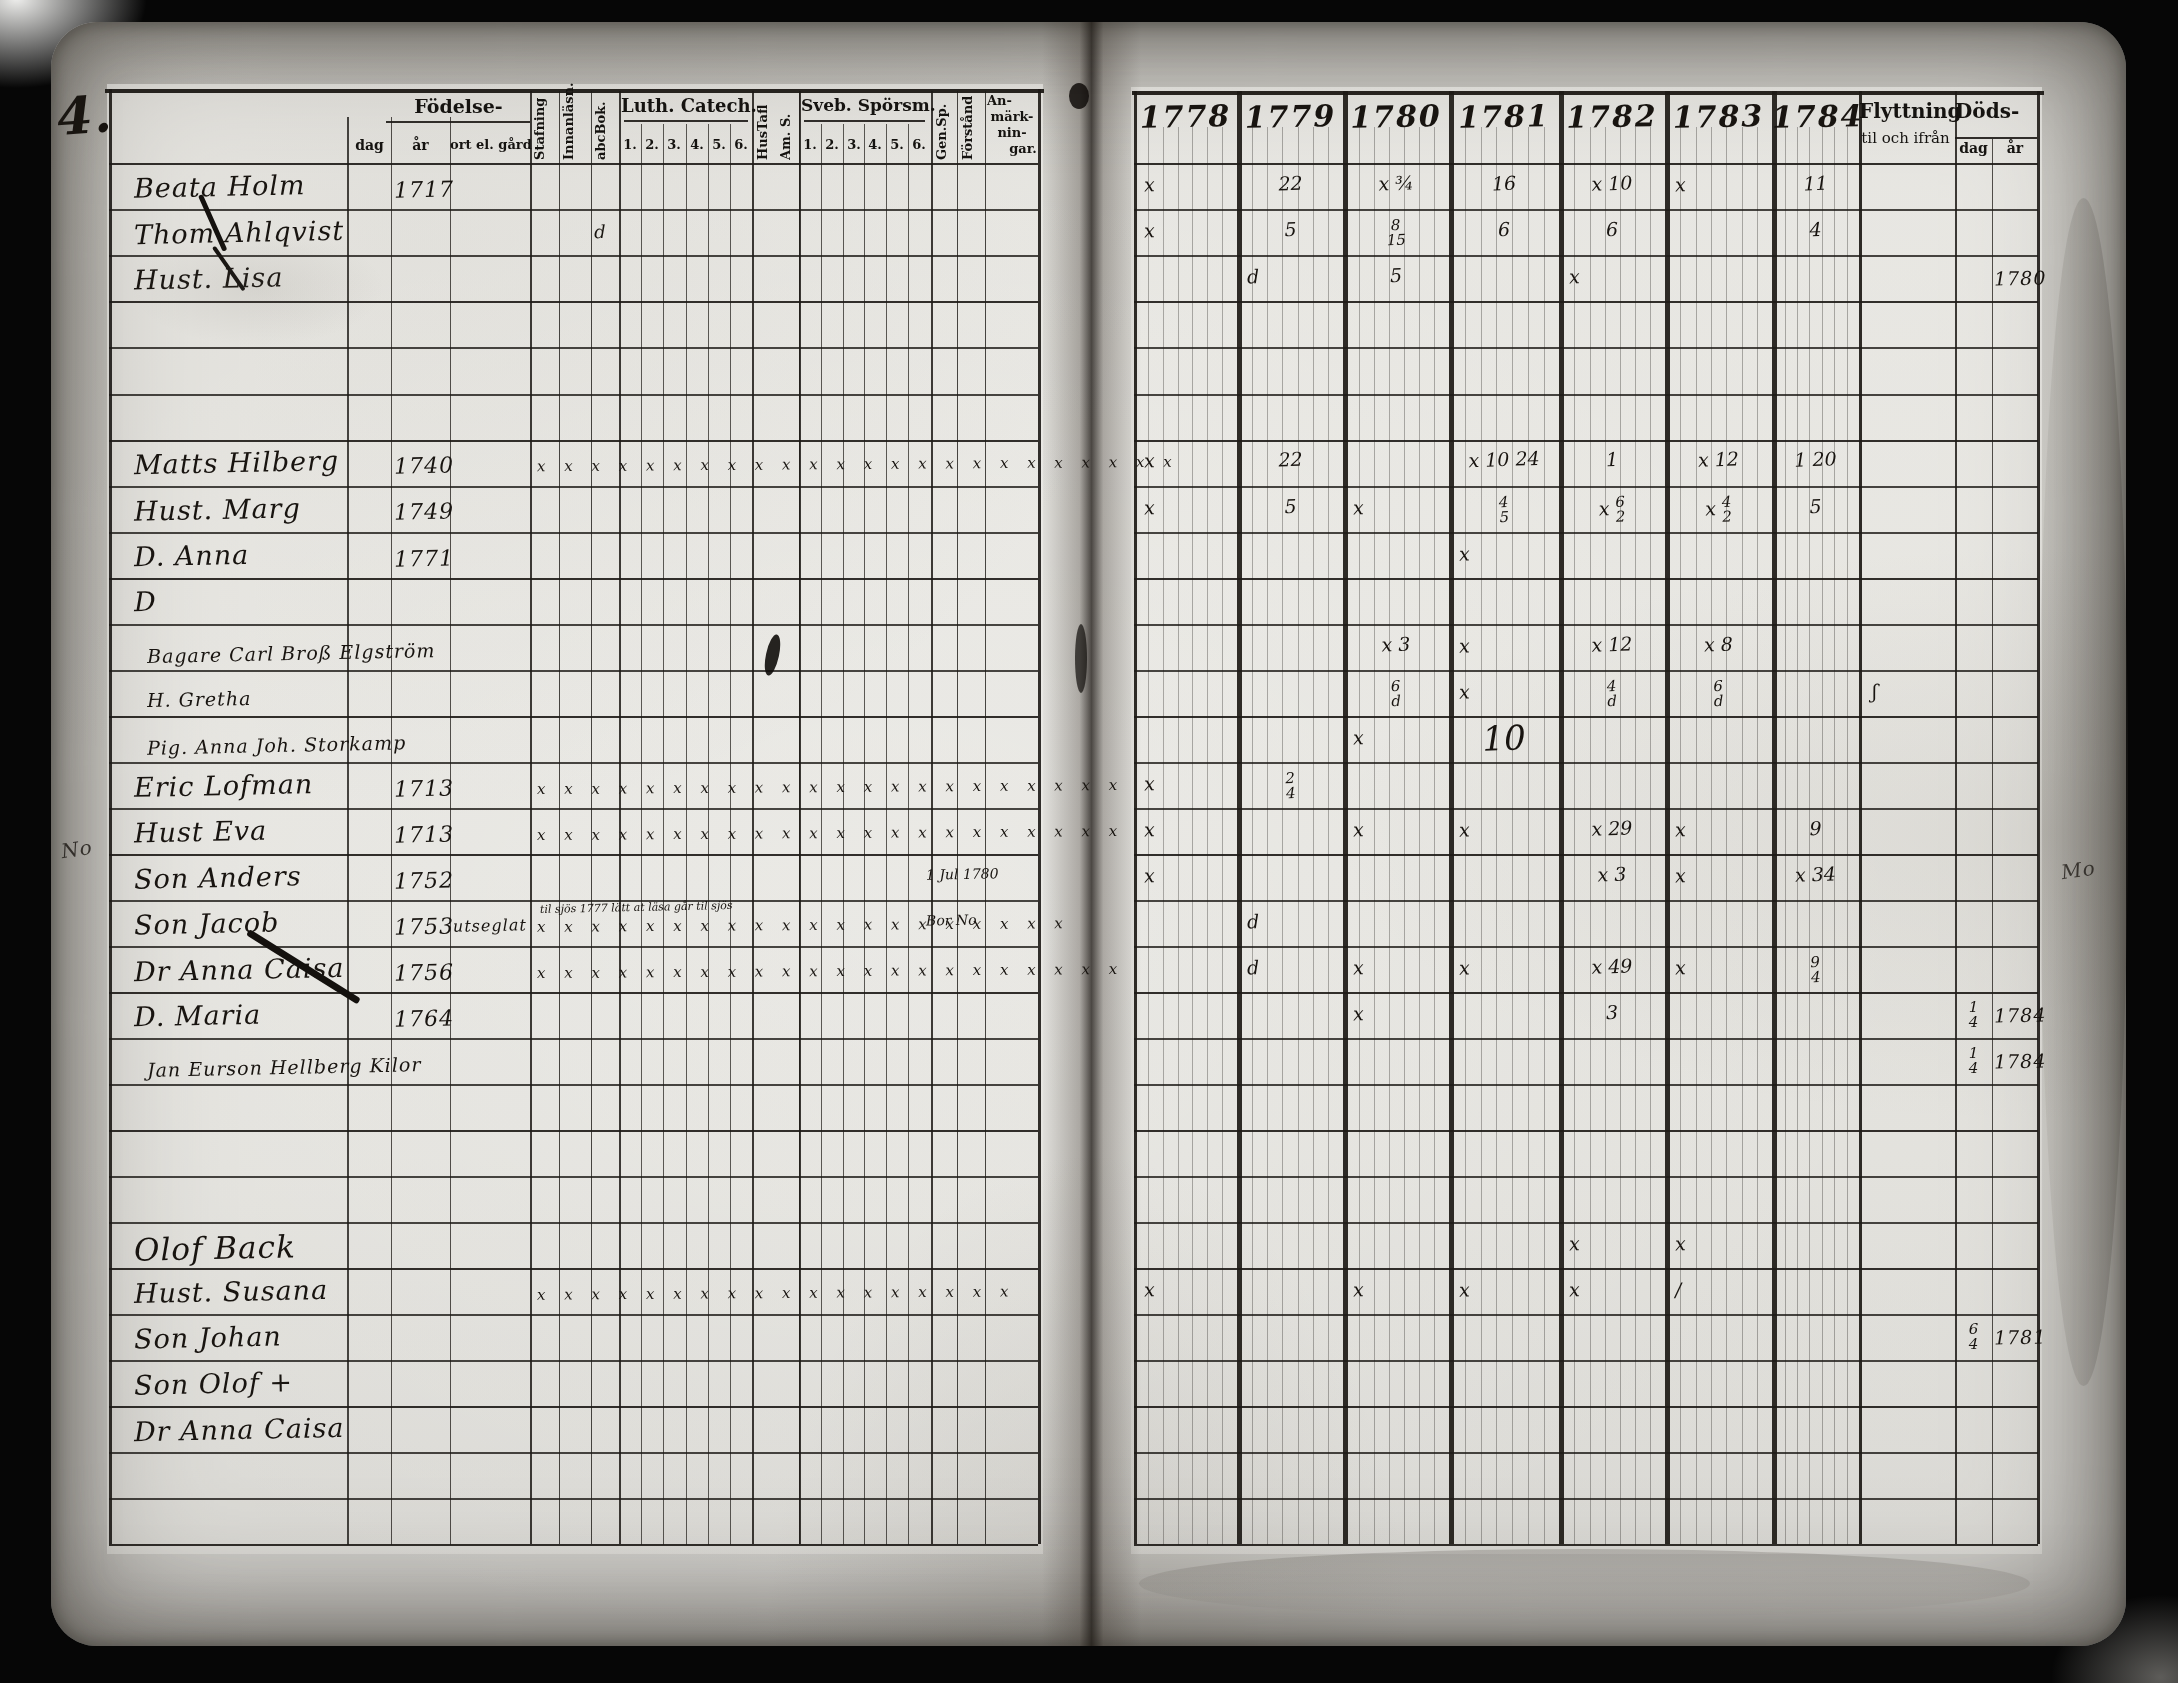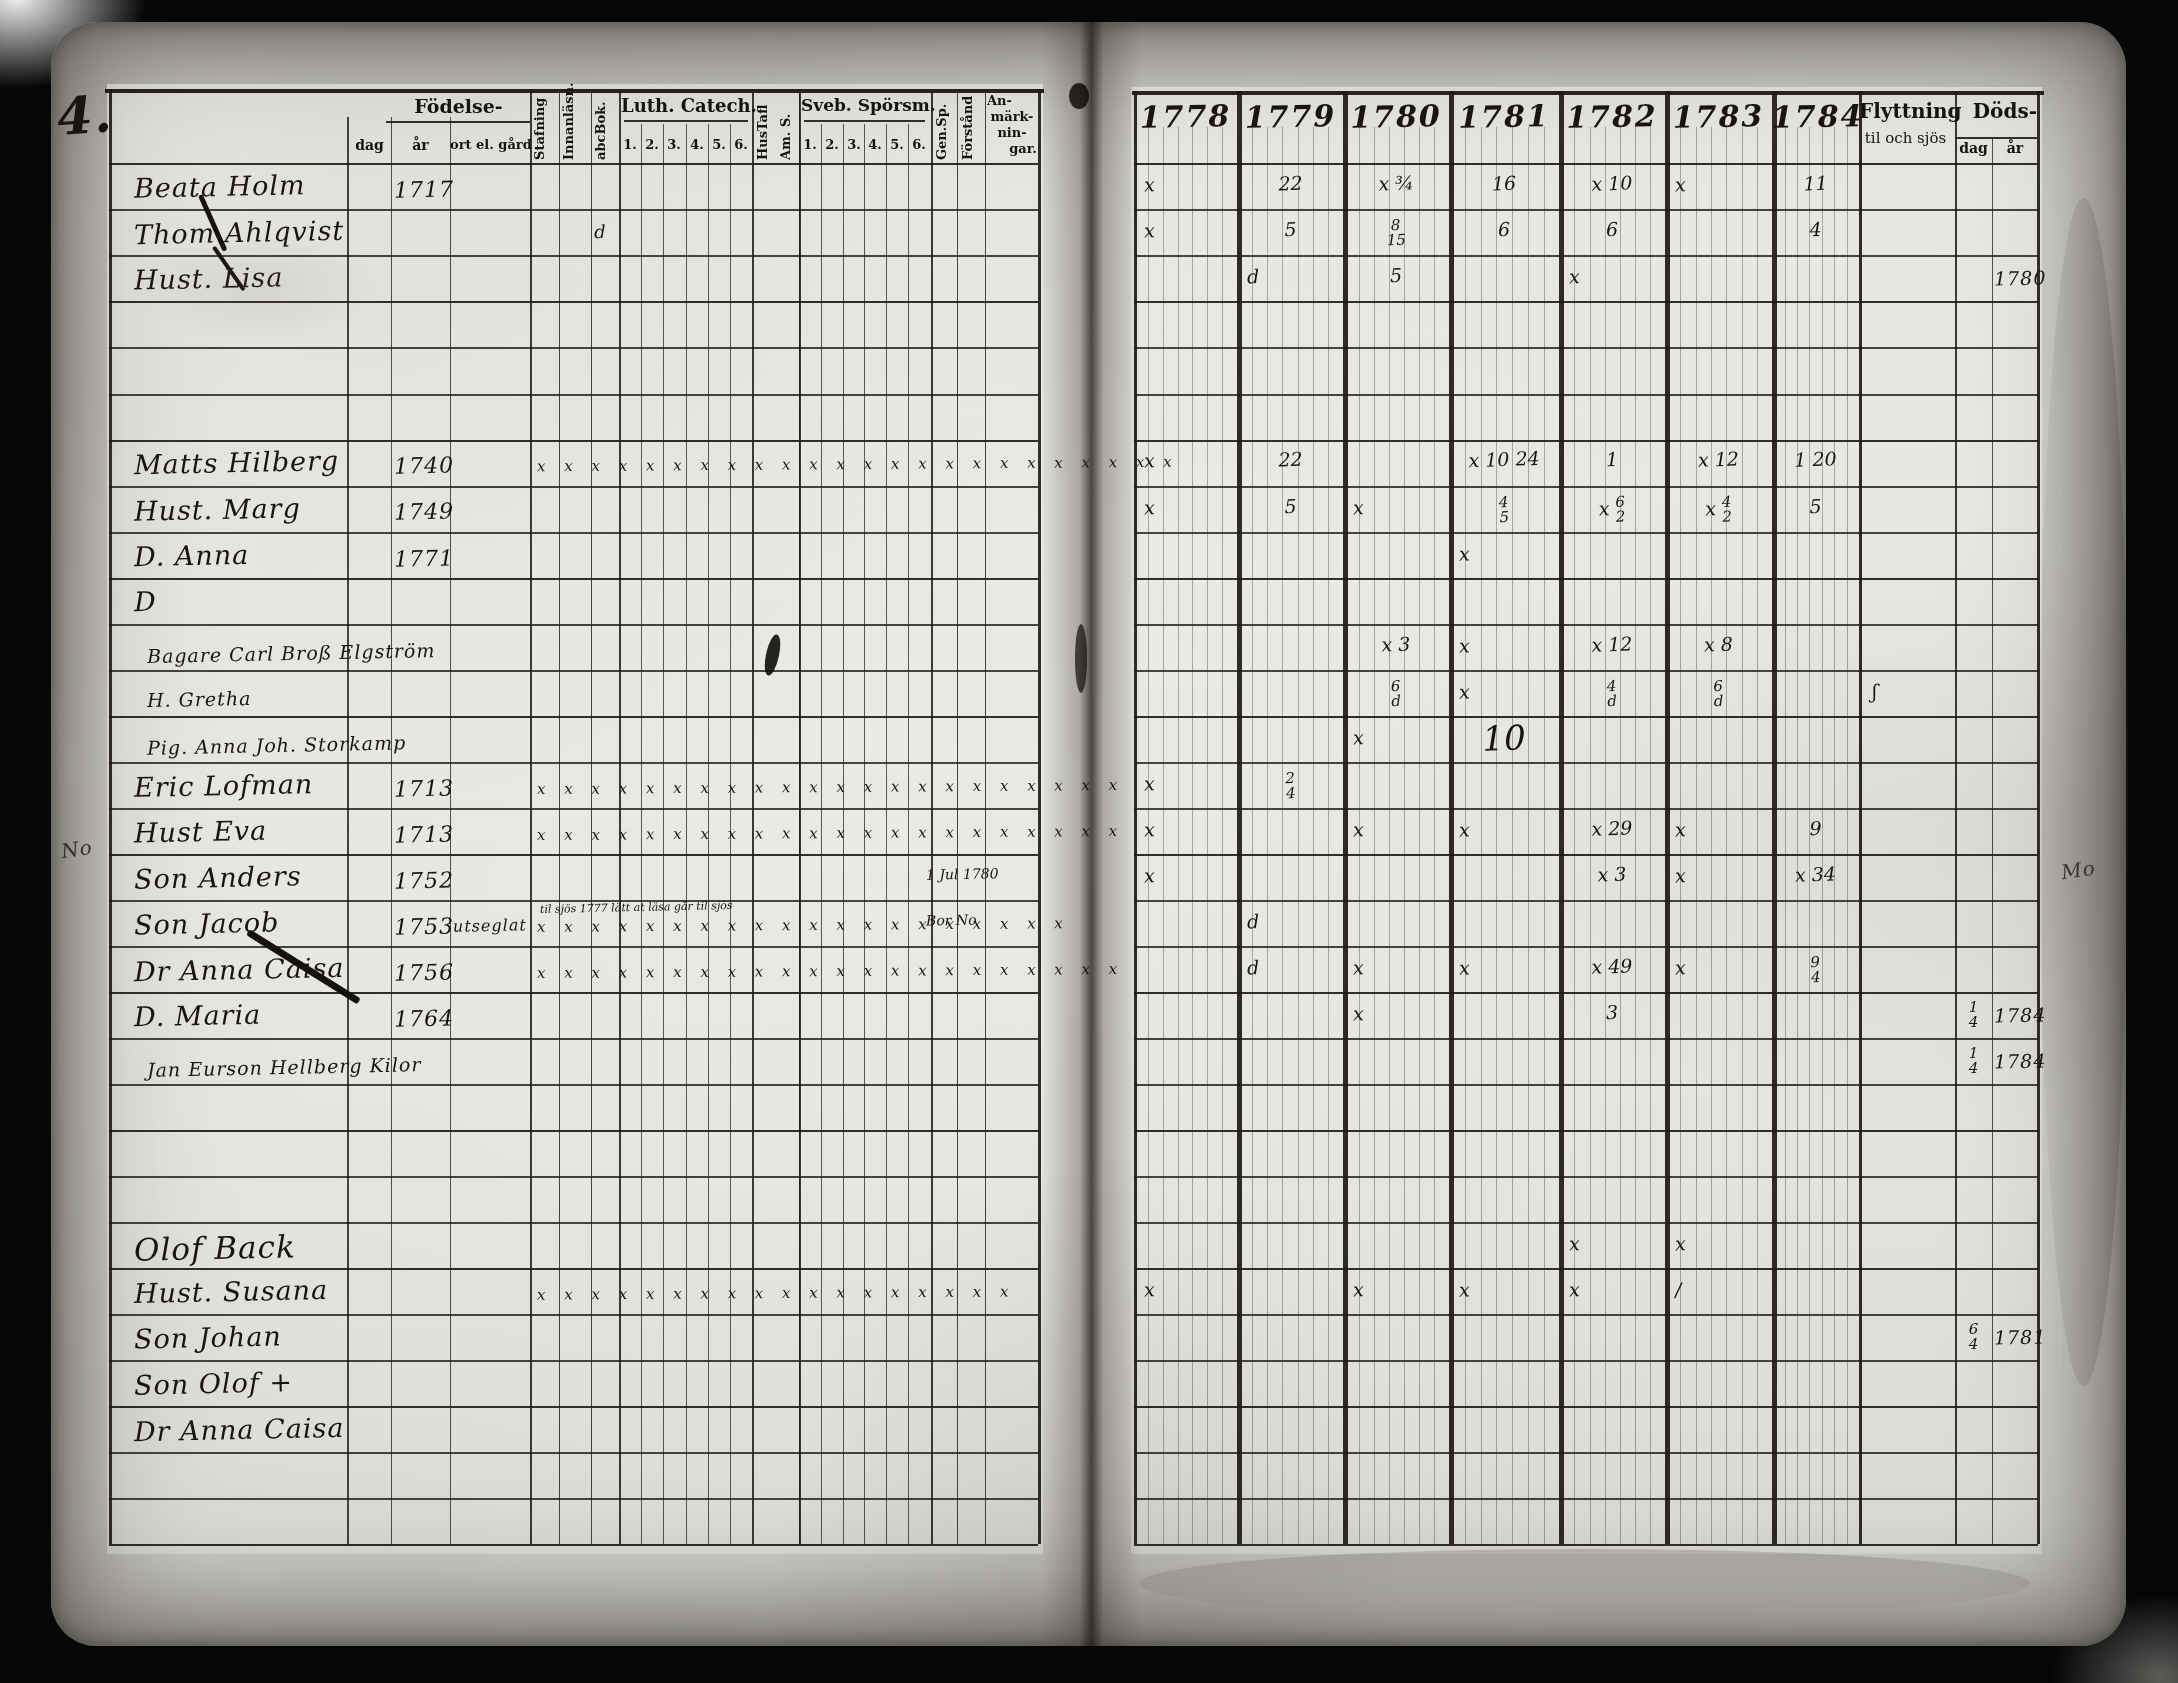--- a/index.html
+++ b/index.html
@@ -269,22 +269,22 @@
       <div class="vline" style="left: 1992px; top: 139px; width: 1.4px; height: 1406px; opacity: 0.75;"></div>
       <div class="vline" style="left: 2037px; top: 91px; width: 2.5px; height: 1453px; opacity: 0.9;"></div>
       <div class="hw" style="left: 1134px; top: 99px; width: 103px; text-align: center; font-size: 30px; font-weight: bold; letter-spacing: 2px; transform: rotate(-1deg);">1778</div>
       <div class="hw" style="left: 1237px; top: 99px; width: 107px; text-align: center; font-size: 30px; font-weight: bold; letter-spacing: 2px; transform: rotate(-1deg);">1779</div>
       <div class="hw" style="left: 1343px; top: 99px; width: 106px; text-align: center; font-size: 30px; font-weight: bold; letter-spacing: 2px; transform: rotate(-1deg);">1780</div>
       <div class="hw" style="left: 1449px; top: 99px; width: 110px; text-align: center; font-size: 30px; font-weight: bold; letter-spacing: 2px; transform: rotate(-1deg);">1781</div>
       <div class="hw" style="left: 1559px; top: 99px; width: 106px; text-align: center; font-size: 30px; font-weight: bold; letter-spacing: 2px; transform: rotate(-1deg);">1782</div>
       <div class="hw" style="left: 1665px; top: 99px; width: 107px; text-align: center; font-size: 30px; font-weight: bold; letter-spacing: 2px; transform: rotate(-1deg);">1783</div>
       <div class="hw" style="left: 1772px; top: 99px; width: 87px; text-align: center; font-size: 30px; font-weight: bold; letter-spacing: 2px; transform: rotate(-1deg);">1784</div>
       <div class="print" style="left: 1859px; top: 99px; width: 93px; text-align: center; font-size: 20px; font-weight: bold;">Flyttning</div>
-      <div class="print" style="left: 1859px; top: 129px; width: 93px; text-align: center; font-size: 15px;">til och sjös</div>
-      <div class="print" style="left: 1955px; top: 99px; width: 82px; text-align: right; font-size: 20px; font-weight: bold;">Döds-</div>
+      <div class="print" style="left: 1859px; top: 129px; width: 93px; text-align: center; font-size: 15px;">til och ifrån</div>
+      <div class="print" style="left: 1955px; top: 99px; width: 82px; text-align: left; font-size: 20px; font-weight: bold;">Döds-</div>
       <div class="hline" style="left: 1955px; top: 137px; width: 82px; height: 1.8px; opacity: 0.9;"></div>
       <div class="print" style="left: 1955px; top: 140px; width: 37px; text-align: center; font-size: 14px; font-weight: bold;">dag</div>
       <div class="print" style="left: 1992px; top: 140px; width: 46px; text-align: center; font-size: 14px; font-weight: bold;">år</div>
       <div class="mark" style="left: 1138px; top: 172px; width: 95px; font-size: 19px; transform: rotate(-2deg); text-align: left; padding-left: 6px;">x</div>
       <div class="mark" style="left: 1241px; top: 172px; width: 99px; font-size: 19px; transform: rotate(-2deg);">22</div>
       <div class="mark" style="left: 1347px; top: 172px; width: 98px; font-size: 19px; transform: rotate(-2deg);">x ¾</div>
       <div class="mark" style="left: 1453px; top: 172px; width: 102px; font-size: 19px; transform: rotate(-2deg);">16</div>
       <div class="mark" style="left: 1563px; top: 172px; width: 98px; font-size: 19px; transform: rotate(-2deg);">x 10</div>
       <div class="mark" style="left: 1669px; top: 172px; width: 99px; font-size: 19px; transform: rotate(-2deg); text-align: left; padding-left: 6px;">x</div>
       <div class="mark" style="left: 1776px; top: 172px; width: 79px; font-size: 19px; transform: rotate(-2deg);">11</div>

